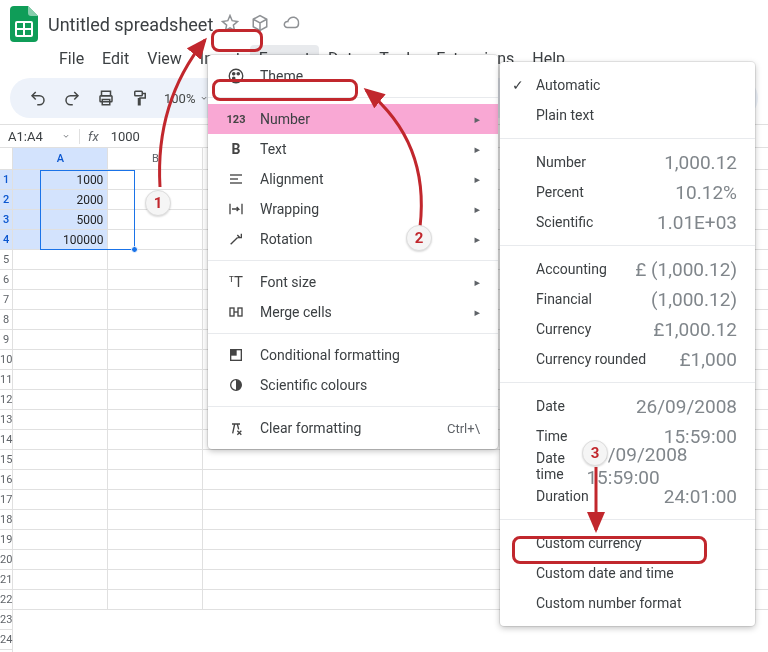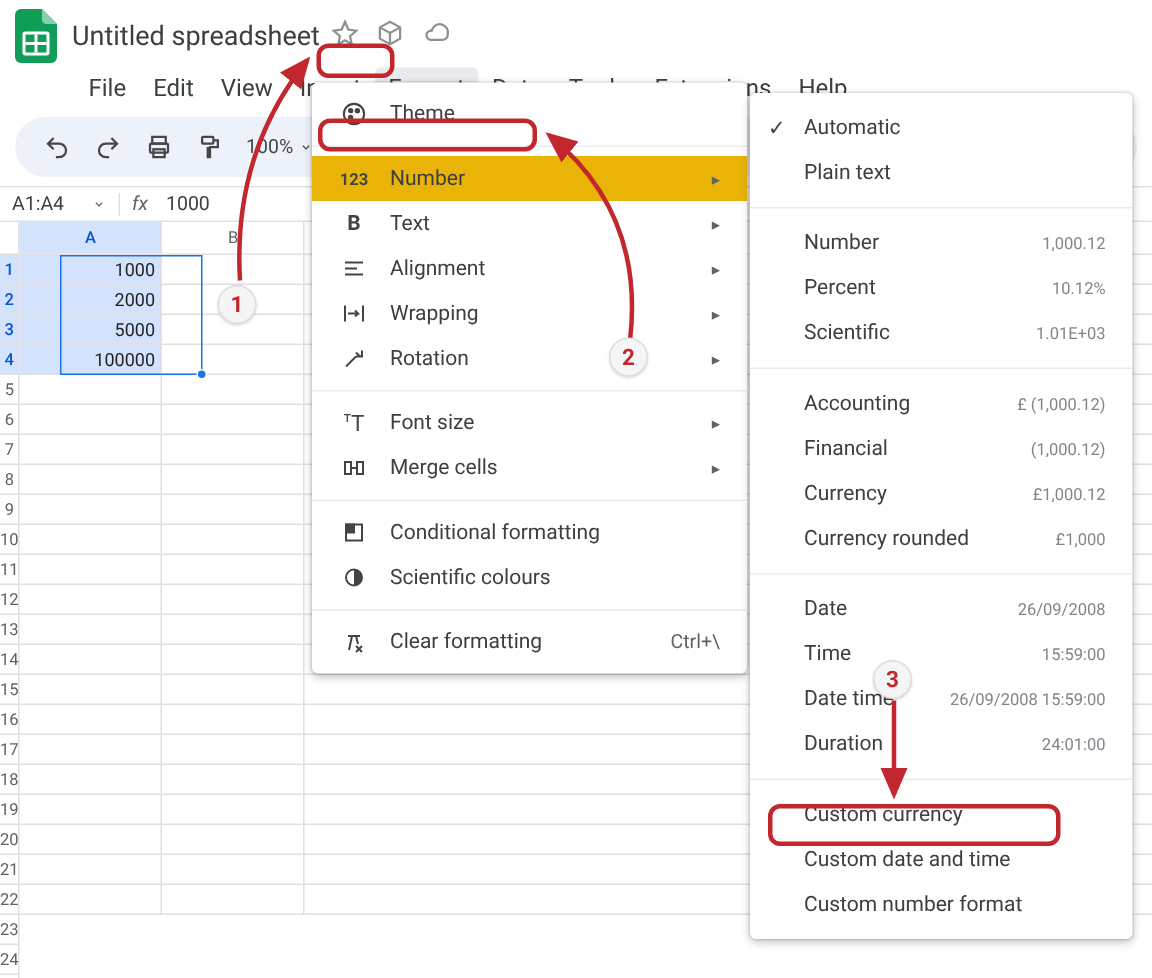--- a/index.html
+++ b/index.html
@@ -96,38 +96,38 @@
     border-radius:4px;
     box-shadow: 0 2px 6px rgba(0,0,0,.25), 0 0 0 1px rgba(0,0,0,.08);
     padding:6px 0;
     z-index:20;
   }
   .dd-item {
     display:flex; align-items:center; gap:14px; height:30px; padding:0 18px;
     font-size:14px; color:#3c4043; position:relative;
   }
   .dd-item .arrow { margin-left:auto; color:#5f6368; font-size:11px;}
-  .dd-item.hover { background:#eab308; }
+  .dd-item.hover { background:#f9a8d4; }
   .dd-sep { height:1px; background:#e8eaed; margin:6px 0; }
   .dd-icn { width:20px; display:flex; justify-content:center; color:#444;}
   .dd-short { margin-left:auto; color:#5f6368; font-size:13px;}
 
   
   .submenu {
     position:absolute;
     left:500px; top:62px;
     width:255px;
     background:#fff;
     border-radius:4px;
     box-shadow: 0 2px 6px rgba(0,0,0,.25), 0 0 0 1px rgba(0,0,0,.08);
     padding:8px 0;
     z-index:25;
   }
   .sm-item { display:flex; align-items:center; height:30px; padding:0 18px 0 36px; font-size:14px; color:#3c4043; position:relative;}
-  .sm-item .ex { margin-left:auto; color:#80868b; font-size:11px;}
+  .sm-item .ex { margin-left:auto; color:#80868b; font-size:19px;}
   .sm-item .chk { position:absolute; left:12px; color:#3c4043; font-size:14px;}
   .sm-sep { height:1px; background:#e8eaed; margin:8px 0;}
 
   
   .anno-box {
     position:absolute; border:3px solid #c1272d; border-radius:8px; pointer-events:none; z-index:50;
   }
   .anno-num {
     position:absolute; width:26px; height:26px; border-radius:50%; background:#f5f5f5;
     border:1px solid #ddd; display:flex; align-items:center; justify-content:center;

